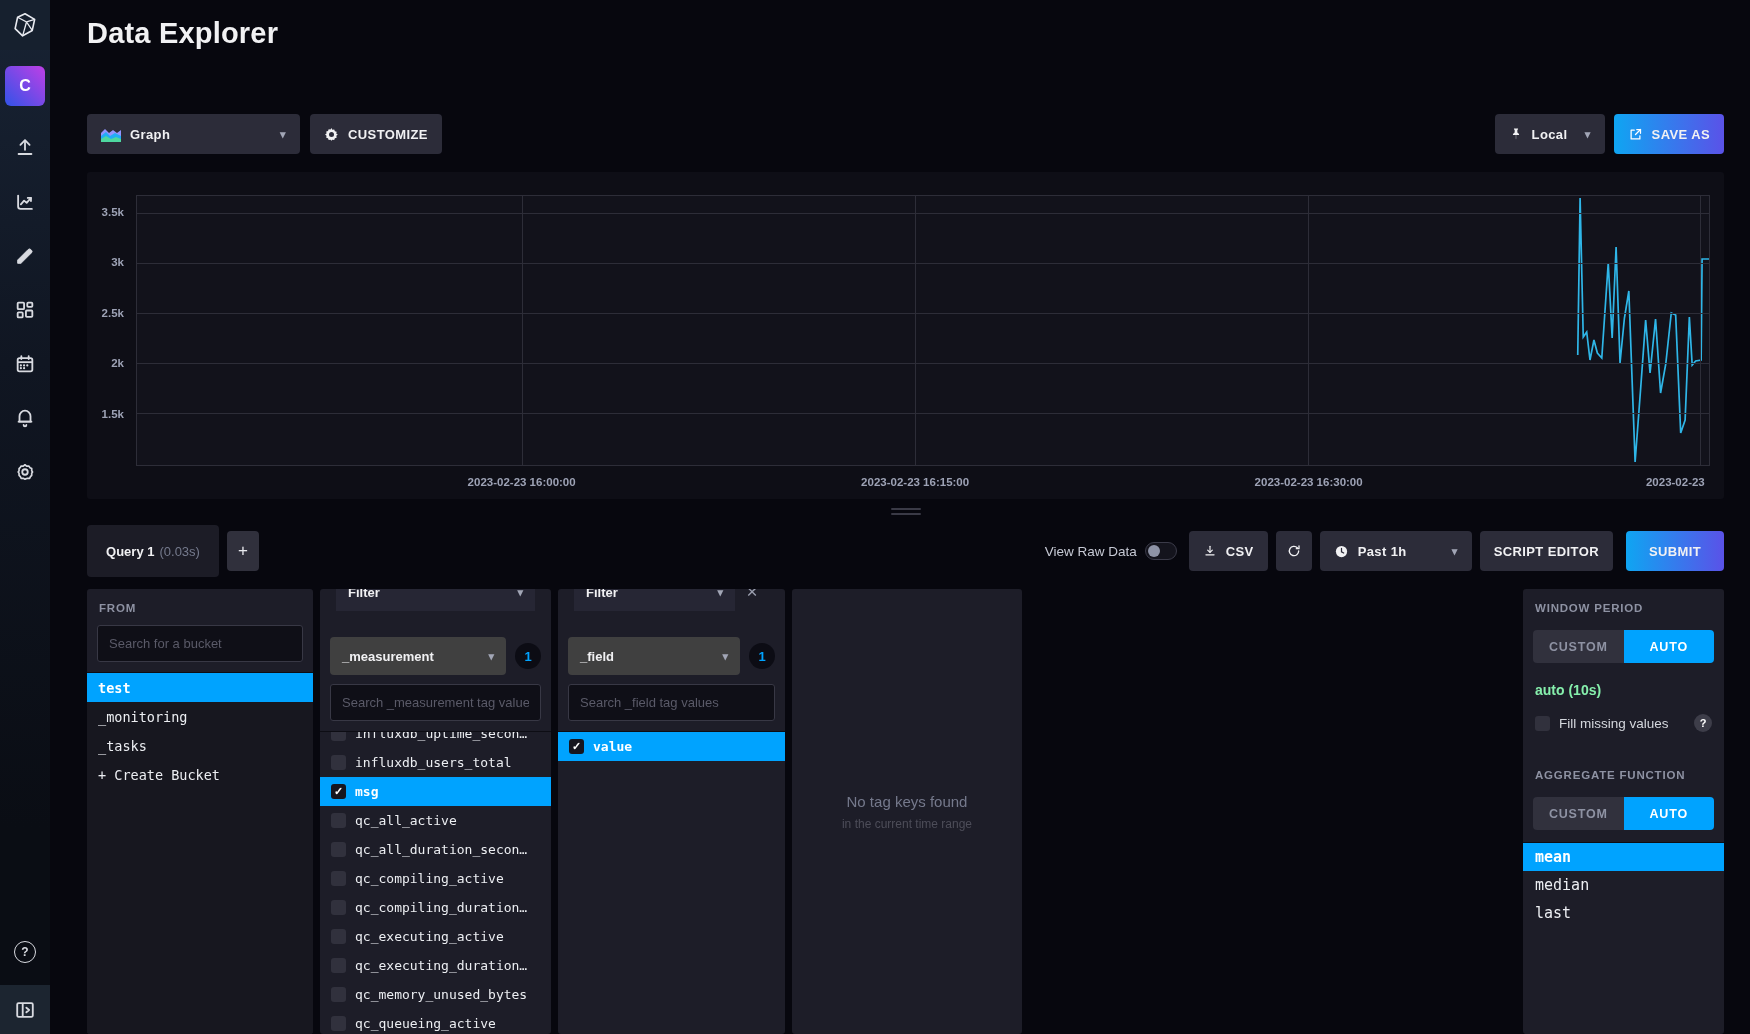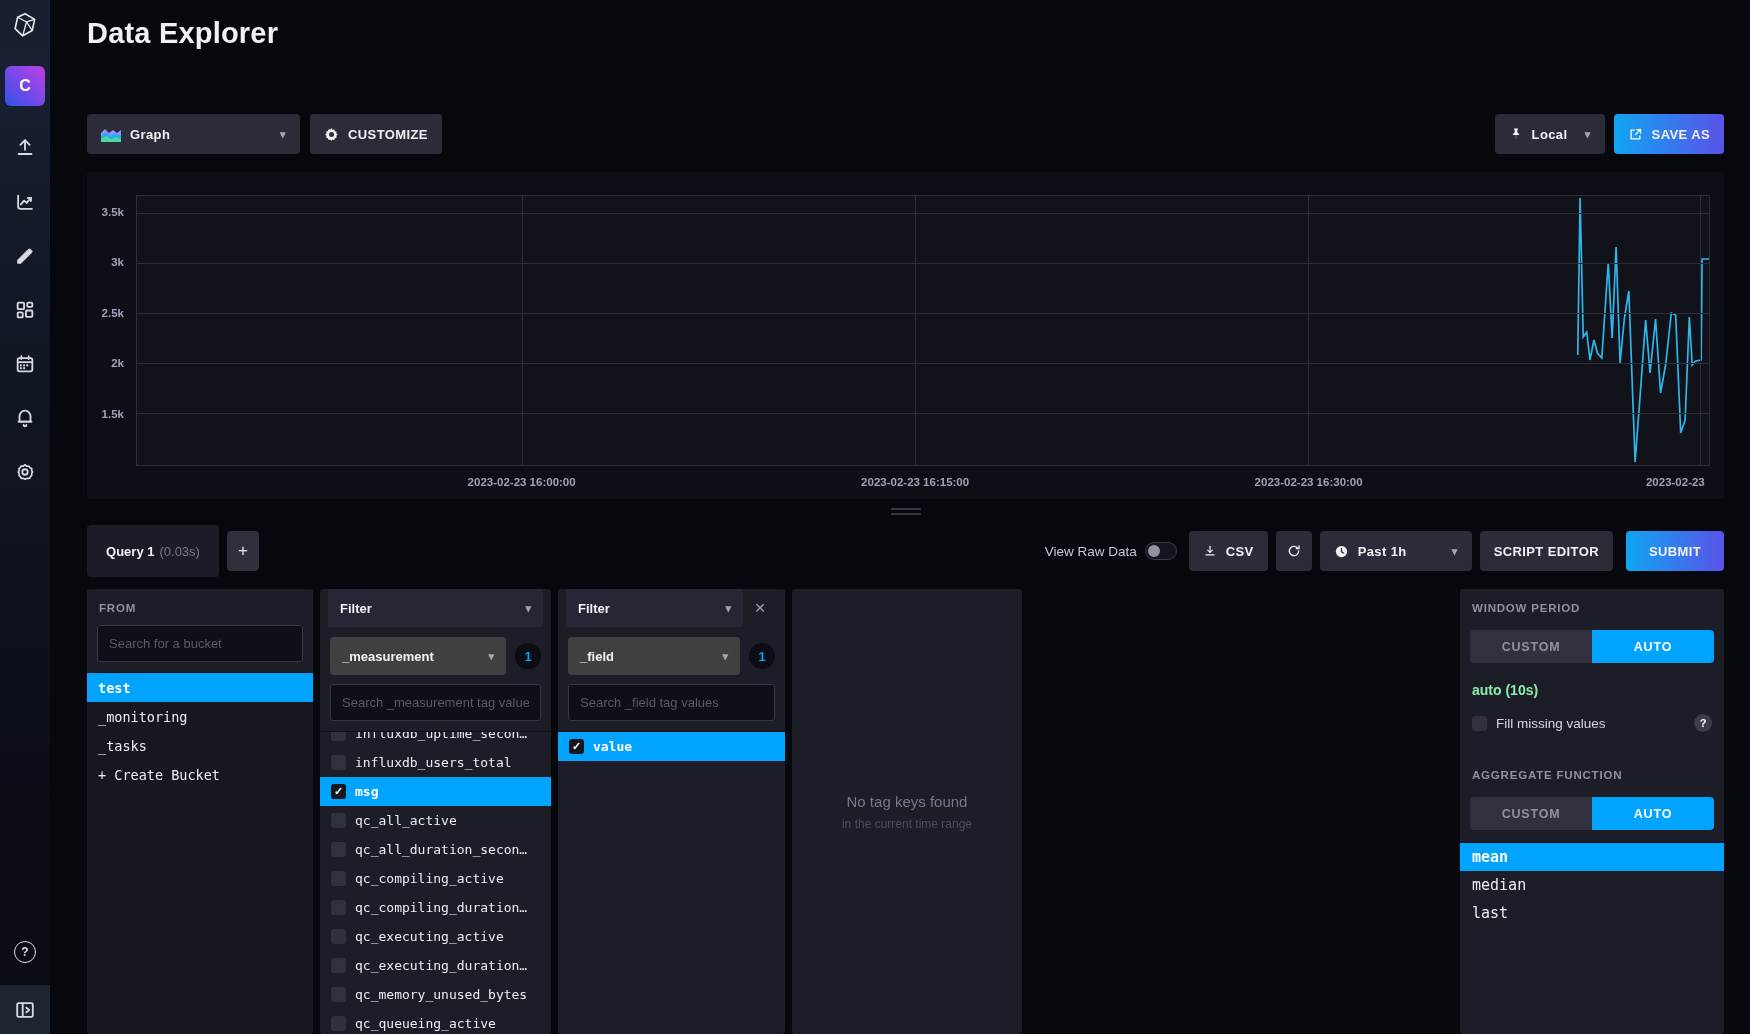--- a/index.html
+++ b/index.html
@@ -90,34 +90,34 @@
   .btn-past .caret { margin-left:auto; }
   .btn-submit { width:98px; justify-content:center; margin-left:5px; background:linear-gradient(90deg,#0fa5f2,#5a52e8); }
 
   
   .builder { margin-top:12px; height:445px; display:flex; gap:7px; }
   .panel { background:#1d1d28; border-radius:3px; overflow:hidden; display:flex; flex-direction:column; }
   .p-from { width:226px; }
   .p-filter1 { width:231px; }
   .p-filter2 { width:227px; }
   .p-empty { width:230px; align-items:center; justify-content:center; }
-  .p-window { width:264px; margin-left:auto; }
+  .p-window { width:201px; margin-left:auto; }
 
   .panel-title { font-size:11.5px; font-weight:bold; letter-spacing:0.8px; color:#8e92a3; padding:13px 12px 2px; }
   .search-input {
     margin:9px 10px 0; height:37px; background:#0f0f17; border:1px solid #383845; border-radius:3px;
     color:#e0e0e6; font-size:13px; padding:0 11px; font-family:"Liberation Sans",sans-serif; width:calc(100% - 20px);
   }
   .search-input::placeholder { color:#5a5a68; }
   .list-divider { height:1px; background:#0d0d14; margin-top:10px; }
   .list-scroll { flex:1; overflow:hidden; background:#17171f; }
   .list-row { height:29px; display:flex; align-items:center; padding:0 11px; font-size:13.5px; color:#eceef2; cursor:pointer; white-space:nowrap; }
   .list-row.selected { background:#00a3ff; font-weight:bold; color:#fff; }
 
-  .panel-head { display:flex; align-items:center; padding:8px; height:38px; flex:0 0 38px; }
+  .panel-head { display:flex; align-items:flex-end; padding:16px; height:38px; flex:0 0 38px; }
   .head-btn {
     flex:1; height:38px; background:#262634; border:none; color:#f1f1f3;
     font-size:13px; font-weight:bold; display:flex; align-items:center; padding:0 12px; cursor:pointer;
     font-family:"Liberation Sans",sans-serif;
   }
   .head-btn .caret { margin-left:auto; font-size:11px; color:#a2a6b6; }
   .close-btn { width:34px; height:38px; background:none; border:none; color:#9a9eae; font-size:19px; cursor:pointer; }
 
   .kv-row { display:flex; align-items:center; padding:10px 10px 0; gap:9px; }
   .key-dropdown {

